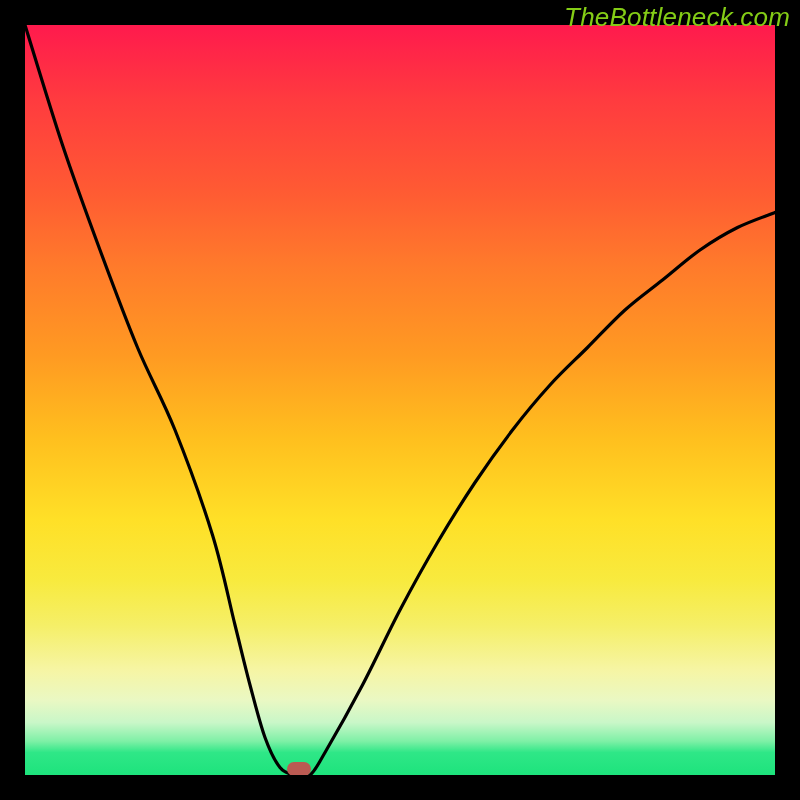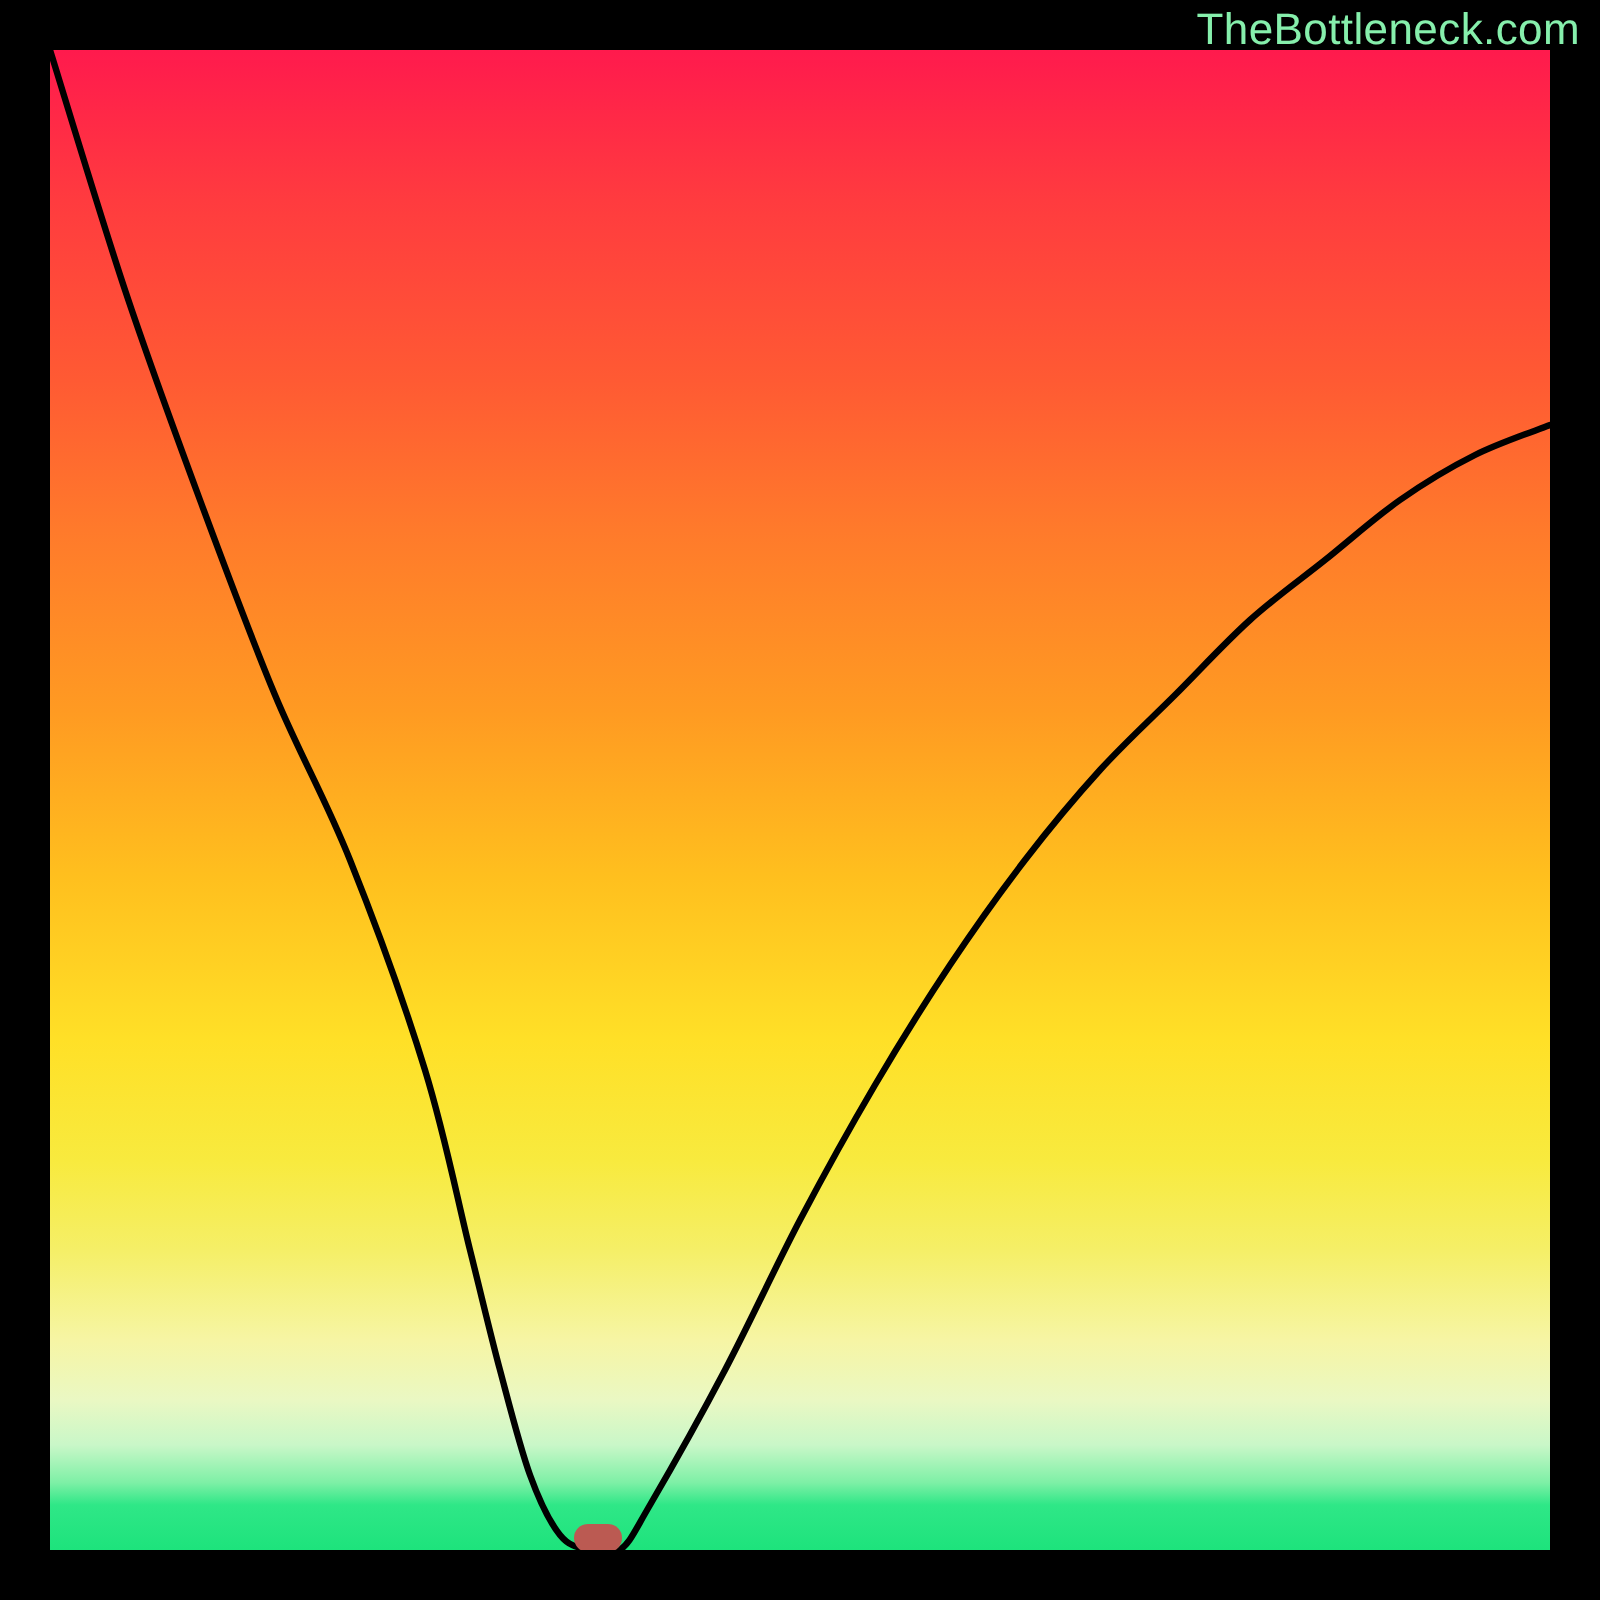--- a/index.html
+++ b/index.html
@@ -14,24 +14,25 @@
   .frame {
     position: relative;
     width: 800px;
     height: 800px;
     background: #000;
   }
   .watermark {
     position: absolute;
     top: 2px;
     right: 10px;
-    color: #86efac;
-    font-size: 22px;
+    color: #84cc16;
+    font-size: 26px;
     letter-spacing: 0.2px;
     z-index: 5;
+    font-style: italic;
   }
   .plot-area {
     position: absolute;
     left: 25px;
     top: 25px;
     width: 750px;
     height: 750px;
     overflow: hidden;
   }
   .gradient {

